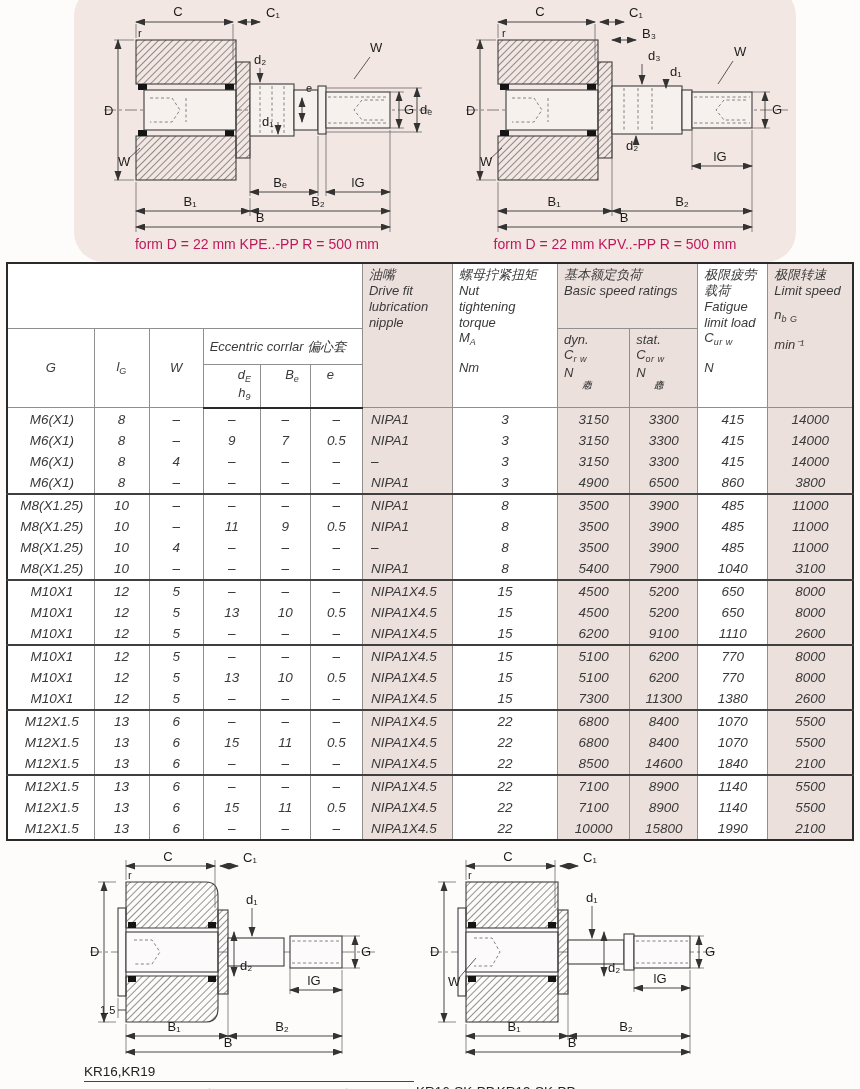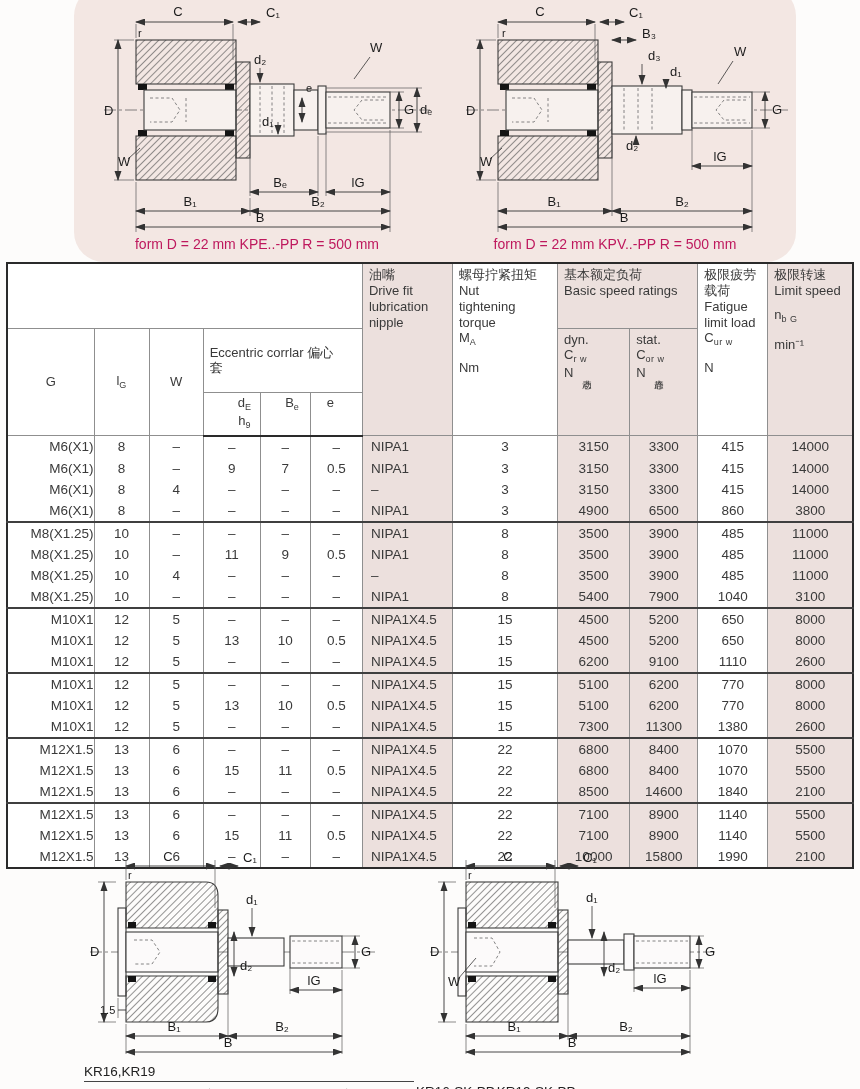--- a/index.html
+++ b/index.html
@@ -24,29 +24,29 @@
   .cl{stroke:#666;stroke-width:.8;stroke-dasharray:12 3 3 3;fill:none;}
   .dash{fill:none;stroke:#767676;stroke-width:.9;stroke-dasharray:3 2.5;}
   .dim{stroke:#333;stroke-width:.9;fill:none;}
   .ext{stroke:#5a5a5a;stroke-width:.7;fill:none;}
   .lead{stroke:#333;stroke-width:.8;fill:none;}
   .lbl{font:13px "Liberation Sans",sans-serif;fill:#1c1c1c;}
   .lbl-s{font:11px "Liberation Sans",sans-serif;fill:#1c1c1c;}
 
   
   table.spec{position:absolute;left:6px;top:262px;border-collapse:collapse;table-layout:fixed;
-    width:848px;background:#fff;border:2px solid #2a2a2a;}
+    width:848px;background:#fff;border:2px solid #2a2a2a;font-style:italic;}
   table.spec td,table.spec th{border-left:1px solid #8f8f8f;border-right:1px solid #8f8f8f;
     font-weight:normal;color:#3a3a3a;overflow:hidden;}
   thead td{border-bottom:1px solid #8f8f8f;border-top:1px solid #8f8f8f;
     vertical-align:top;text-align:left;padding:3px 4px 0 6px;font-size:13px;line-height:1.22;}
-  thead td.ctr{text-align:center;vertical-align:middle;padding:16px;}
+  thead td.ctr{text-align:center;vertical-align:middle;padding:10px;}
   td.pink{background:#ece0dd;}
   tbody td{font-size:13.5px;height:21px;line-height:21px;text-align:center;padding:0;border-top:none;border-bottom:none;}
-  tbody td.col-thread{text-align:right;padding-left:2px;}
+  tbody td.col-thread{text-align:center;padding-left:2px;}
   tbody td.col-nipple{text-align:left;padding-left:8px;}
   tbody tr.group-start td{border-top:2px solid #3f3f3f;}
   thead tr.hrow-bottom td{border-bottom:2px solid #2a2a2a;}
   .sub{font-size:9px;vertical-align:-3px;letter-spacing:.5px;}
   .cjk-stack{writing-mode:vertical-rl;text-orientation:upright;display:inline-block;
     font-size:9px;line-height:1.05;vertical-align:middle;margin-left:8px;margin-top:-2px;}
   .hdr-gap{display:block;height:12px;}
 
   
   .bottom-panel{position:absolute;left:0;top:848px;width:860px;height:241px;background:transparent;}

